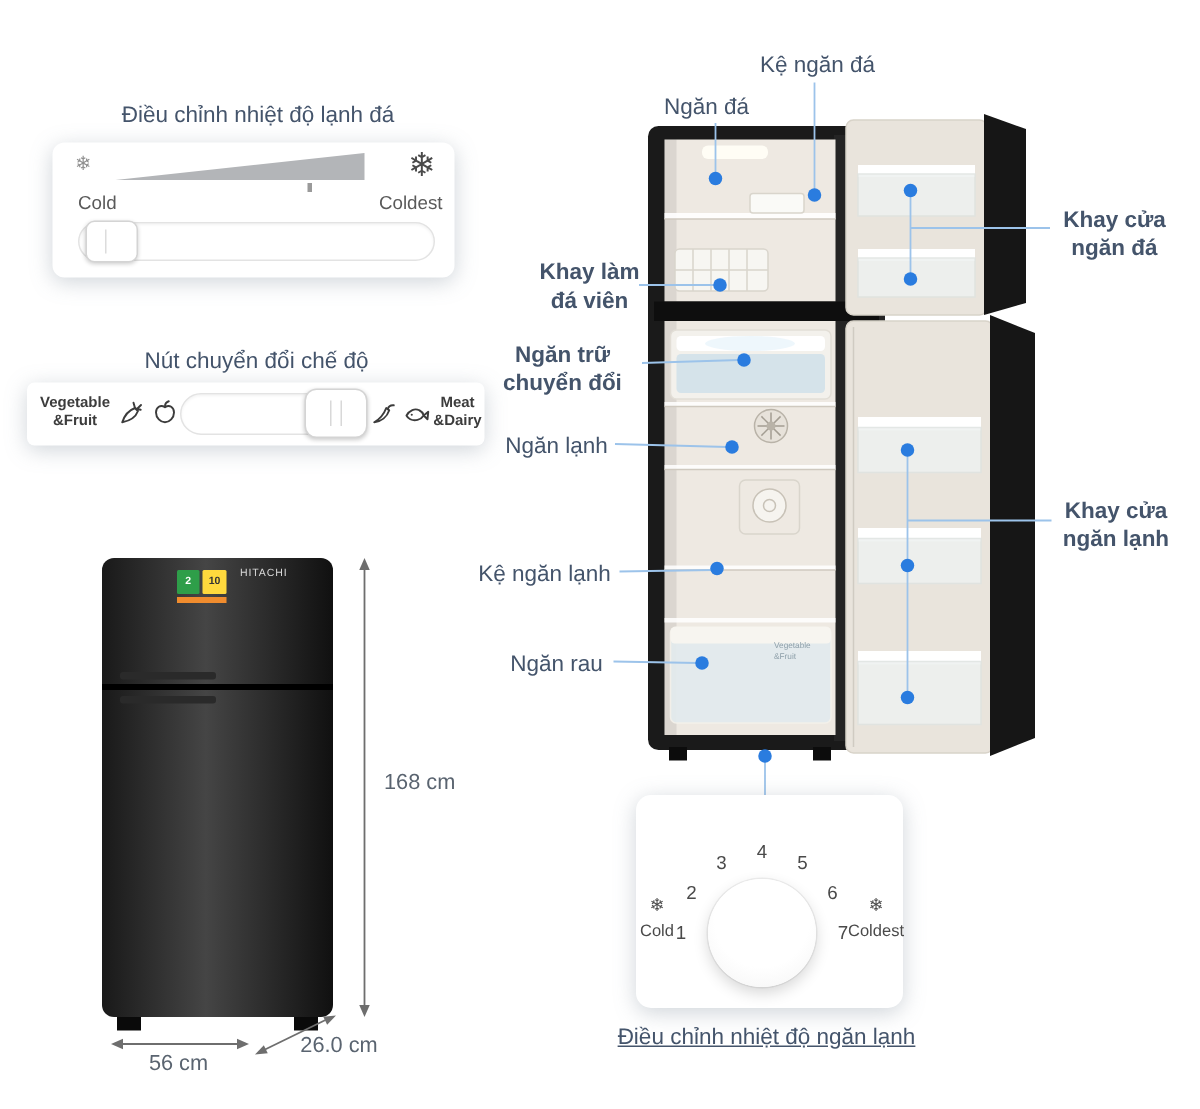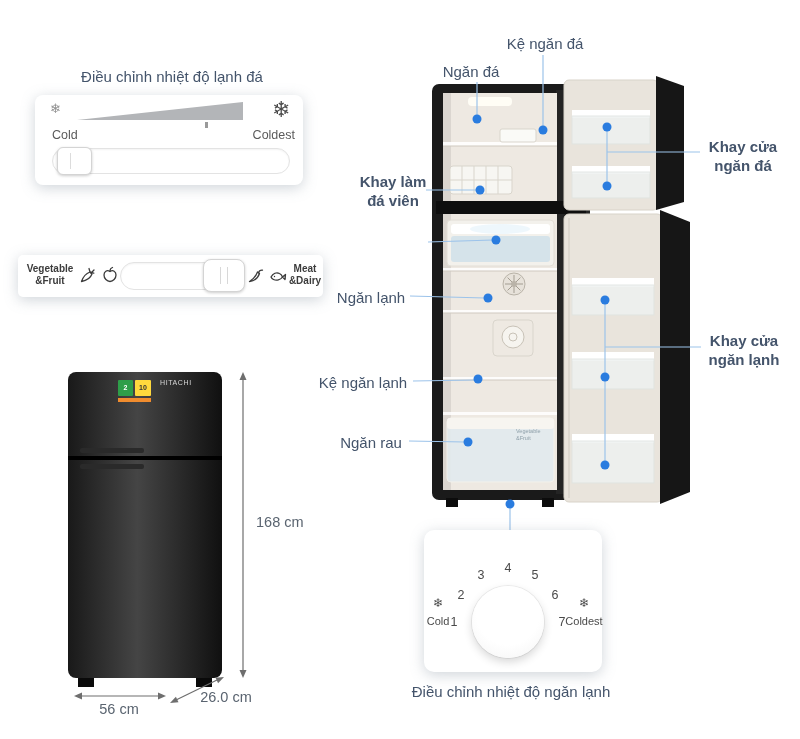--- a/index.html
+++ b/index.html
@@ -175,20 +175,21 @@
       <rect x="130" y="21" width="3" height="6" fill="#9a9a9a"></rect>
     </svg>
     <span class="snow" style="left:237px; top:2px; font-size:22px;">❄</span>
     <span class="cc" style="left:17px; top:33px;">Cold</span>
     <span class="cc" style="right:8px; top:33px;">Coldest</span>
     <div class="track" style="left:17px; top:53px; width:238px; height:26px;">
       <div class="knob seam" style="left:4px; top:-2px; width:35px; height:28px;"></div>
     </div>
   </div>
 
+  <div class="label" style="left:171px; top:231px;">Nút chuyển đổi chế độ</div>
 
   <div class="card" style="left:18px; top:255px; width:305px; height:42px; border-radius:5px;">
     <div class="food-label" style="left:4px; top:8px; width:56px;">
       <span>Vegetable</span>
       <span>&amp;Fruit</span>
     </div>
     <svg class="icon20" style="left:60px; top:10px;" viewBox="0 0 20 20">
       <g stroke="#3c3c3c" stroke-width="1.3" fill="none" stroke-linecap="round" stroke-linejoin="round">
         <path d="M3.5 16.5 C5 12 8 8.5 12 7 L14 9 C12.5 13 9 15.5 3.5 16.5 Z"></path>
         <path d="M12 7 L11 3.5 M13 8 L16 5 M12.8 7.5 L15.8 8.2"></path>
@@ -235,20 +236,24 @@
 
   <div class="label" style="left:545px; top:34px;">Kệ ngăn đá</div>
   <div class="label" style="left:471px; top:62px;">Ngăn đá</div>
   <div class="label" style="left:743px; top:137px;">
     <span class="ln">Khay cửa</span>
     <span class="ln">ngăn đá</span>
   </div>
   <div class="label" style="left:393px; top:172px;">
     <span class="ln">Khay làm</span>
     <span class="ln">đá viên</span>
+  </div>
+  <div class="label" style="left:375px; top:227px;">
+    <span class="ln">Ngăn trữ</span>
+    <span class="ln">chuyển đổi</span>
   </div>
   <div class="label" style="left:371px; top:288px;">Ngăn lạnh</div>
   <div class="label" style="left:744px; top:331px;">
     <span class="ln">Khay cửa</span>
     <span class="ln">ngăn lạnh</span>
   </div>
   <div class="label" style="left:363px; top:373px;">Kệ ngăn lạnh</div>
   <div class="label" style="left:371px; top:433px;">Ngăn rau</div>
 
   <div class="card" style="left:424px; top:530px; width:178px; height:142px; border-radius:10px;">
@@ -259,15 +264,15 @@
     <span class="dial-num" style="left:84px; top:38px;">4</span>
     <span class="dial-num" style="left:111px; top:45px;">5</span>
     <span class="dial-num" style="left:131px; top:65px;">6</span>
     <span class="dial-num" style="left:138px; top:92px;">7</span>
     <span class="dial-snow" style="left:14px; top:73px;">❄</span>
     <span class="dial-side" style="left:14px; top:91px;">Cold</span>
     <span class="dial-snow" style="left:160px; top:73px;">❄</span>
     <span class="dial-side" style="left:160px; top:91px;">Coldest</span>
   </div>
 
-  <div class="label" style="left:511px; top:682px;">Điều chỉnh nhiệt độ ngăn lạnh</div>
+  <div class="label" style="left:511px; top:682px;text-decoration:underline;">Điều chỉnh nhiệt độ ngăn lạnh</div>
 
 </div>
 
 </body></html>

